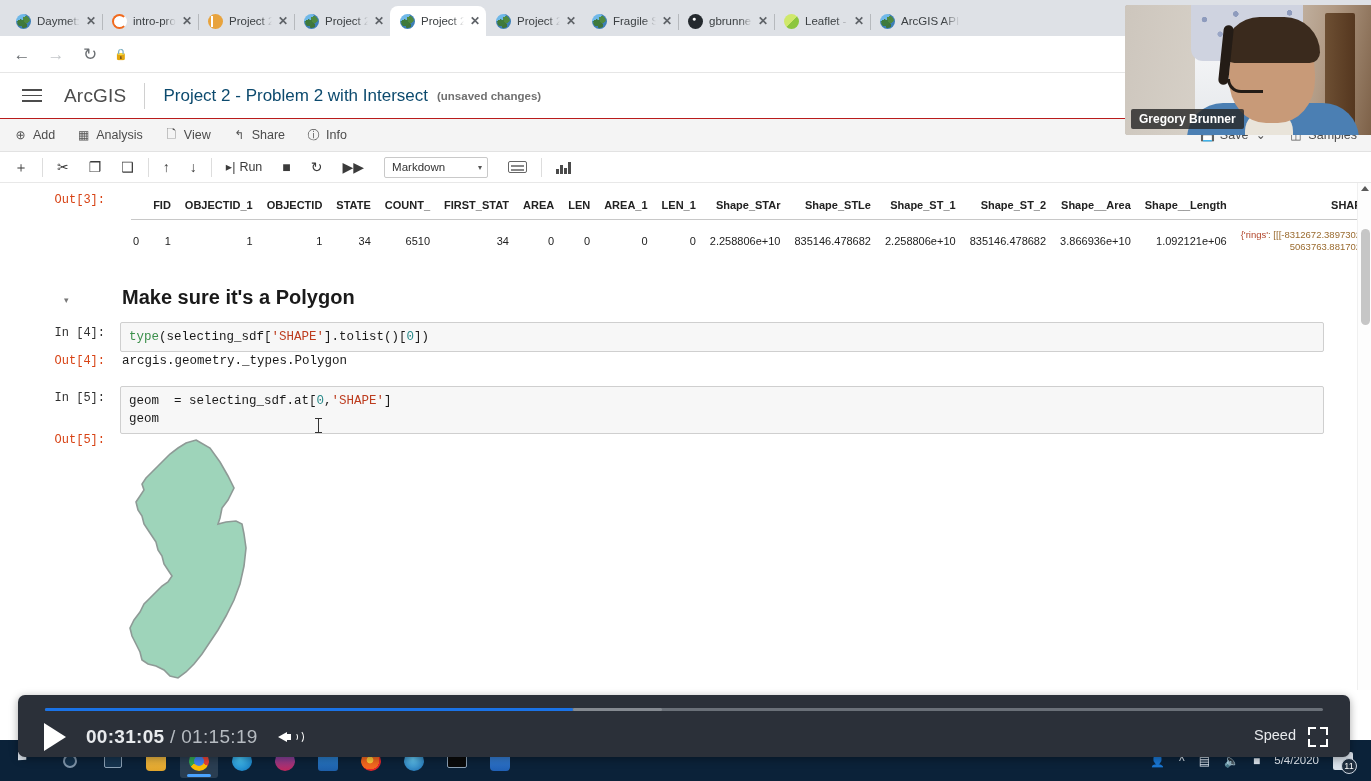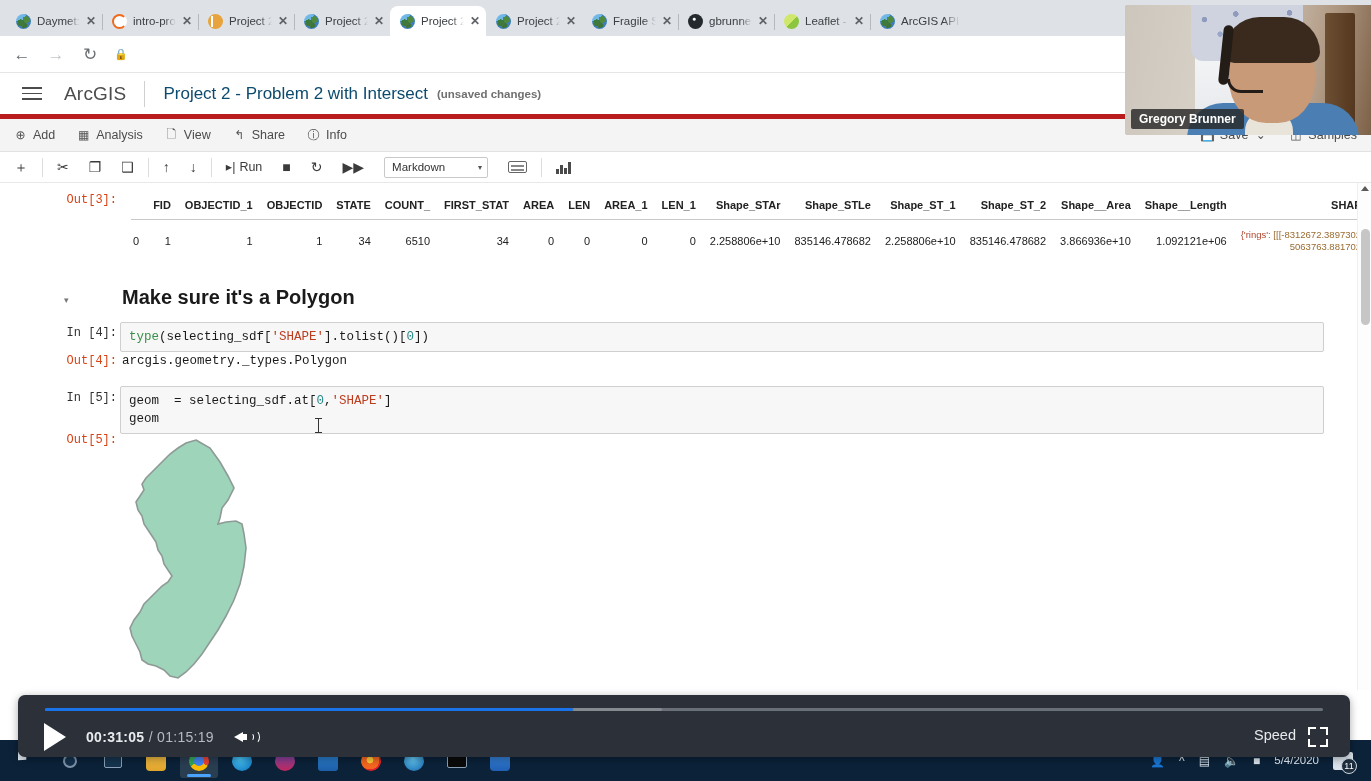--- a/index.html
+++ b/index.html
@@ -63,21 +63,21 @@
   }
   .nav-btn { font-size: 17px; color: #6b6f73; width: 20px; text-align: center; line-height: 1; }
   .nav-btn.disabled { color: #c3c6c9; }
   .urlbox { display: flex; align-items: center; gap: 8px; flex: 1; }
   .lock { font-size: 11px; color: #4a4d50; }
   .urltext { font-size: 13px; color: #3c4043; }
 
   
   .agol-header {
     height: 46px; display: flex; align-items: center; gap: 0;
-    padding: 0 22px; background: #fff; border-bottom: 5px solid #b91c1c;
+    padding: 0 22px; background: #fff; border-bottom: 1px solid #b91c1c;
   }
   .hamburger { width: 20px; margin-right: 22px; }
   .hamburger span { display: block; height: 1.6px; background: #4c4c4c; margin: 4px 0; }
   .brand { font-size: 19px; color: #4c4c4c; letter-spacing: .2px; }
   .vdiv { width: 1px; height: 26px; background: #d0d0d0; margin: 0 18px; }
   .nb-title { font-size: 17px; color: #0c4a6e; }
   .nb-sub { font-size: 11.5px; color: #707070; margin-left: 9px; font-weight: bold; }
   .hdr-right { margin-left: auto; display: flex; align-items: center; gap: 28px; }
   .icon-btn { color: #4c4c4c; font-size: 17px; }
 
@@ -128,21 +128,21 @@
   .chart-ico { display: inline-flex; align-items: flex-end; gap: 1.5px; height: 13px; }
   .chart-ico i { width: 2.6px; background: #4a4a4a; display: block; }
 
   
   .nb-body {
     position: relative; height: 507px; background: #fff; overflow: hidden;
     padding-left: 0;
   }
   .nb-inner { position: relative; width: 1337px; }
   .prompt {
-    position: absolute; left: 55px; width: 62px; text-align: right;
+    position: absolute; left: 43px; width: 62px; text-align: right;
     font-family: "Liberation Mono", monospace; font-size: 12px; color: #d84315;
   }
   .prompt.in { color: #303030; }
 
   
   .out-table { position: absolute; left: 131px; top: 12px; width: 1190px; }
   table.df { border-collapse: collapse; font-size: 11px; color: #222;
     font-family: "Liberation Sans", sans-serif; width: 100%; }
   table.df th { font-weight: bold; text-align: right; padding: 4px 7px 8px;
     border-bottom: 1.4px solid #c8c8c8; white-space: nowrap; font-size: 11px; }
@@ -239,21 +239,21 @@
   .seek { position: absolute; left: 27px; right: 27px; top: 13px; height: 3px;
     background: #6a7078; border-radius: 2px; }
   .seek .played { position: absolute; left: 0; top: 0; height: 3px; width: 41.3%;
     background: #1a73e8; border-radius: 2px; }
   .seek .buffered { position: absolute; left: 41.3%; top: 0; height: 3px; width: 7%;
     background: #9aa0a6; border-radius: 2px; opacity: .55; }
   .pl-row { position: absolute; left: 0; right: 0; top: 22px; height: 40px;
     display: flex; align-items: center; padding: 0 22px; gap: 20px; }
   .play-tri { width: 0; height: 0; border-left: 22px solid #fff;
     border-top: 14px solid transparent; border-bottom: 14px solid transparent; margin-left: 4px; }
-  .time { font-size: 14px; color: #e8eaed; font-weight: bold; letter-spacing: .3px; }
+  .time { font-size: 19px; color: #e8eaed; font-weight: bold; letter-spacing: .3px; }
   .time .total { color: #b6bbc1; font-weight: normal; }
   .spk { position: relative; width: 24px; height: 20px; }
   .spk .cone { position: absolute; left: 0; top: 5px; width: 0; height: 0;
     border-top: 5px solid transparent; border-bottom: 5px solid transparent;
     border-right: 9px solid #fff; }
   .spk .box { position: absolute; left: 7px; top: 7px; width: 6px; height: 6px; background: #fff; }
   .spk .w1, .spk .w2 { position: absolute; border: 1.8px solid #fff; border-radius: 50%;
     border-left-color: transparent; border-top-color: transparent; border-bottom-color: transparent; }
   .spk .w1 { left: 13px; top: 6px; width: 7px; height: 8px; }
   .spk .w2 { left: 15px; top: 3px; width: 11px; height: 14px; }

